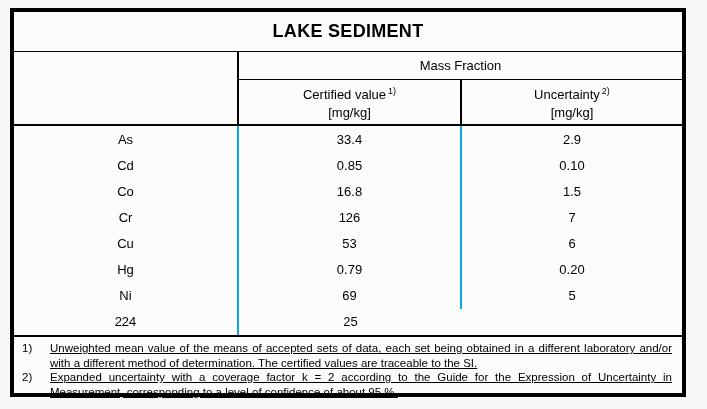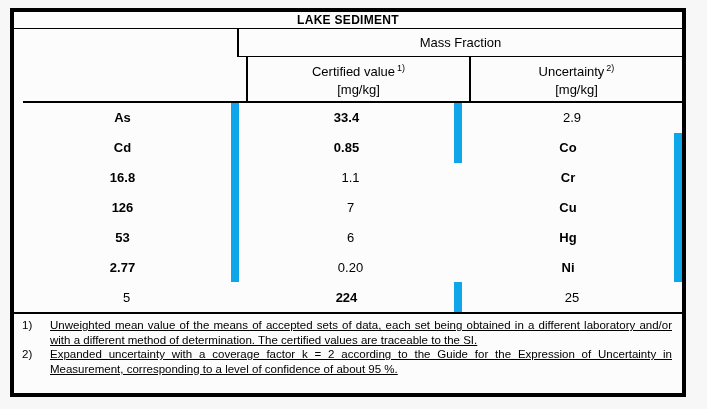--- a/index.html
+++ b/index.html
@@ -13,57 +13,57 @@
   }
   .cert-table {
     position: absolute;
     left: 10px; top: 8px;
     width: 676px; height: 389px;
     border: 4px solid #000;
     background: #fcfcfc;
   }
   
   .title-row {
-    height: 17px;
+    height: 40px;
     border-bottom: 1px solid #000;
     display: flex; align-items: center; justify-content: center;
-    font-weight: bold; font-size: 12px; letter-spacing: 0.3px;
+    font-weight: bold; font-size: 18px; letter-spacing: 0.3px;
   }
   
   .mf-row { height: 28px; display: flex; }
   .mf-left { width: 225px; flex: none; border-right: 2px solid #000; }
   .mf-right {
     flex: 1;
     border-bottom: 1px solid #000;
     display: flex; align-items: center; justify-content: center;
     font-size: 13px;
   }
   
-  .sub-row { height: 46px; display: flex; border-bottom: 2px solid #000; margin-left: 9px; }
+  .sub-row { height: 46px; display: flex; border-bottom: 2px solid #000; }
   .sub-left { width: 225px; flex: none; border-right: 2px solid #000; }
   .sub-cell {
     width: 223px; flex: none;
     border-right: 2px solid #000;
     display: flex; flex-direction: column;
     align-items: center; justify-content: center;
     font-size: 13px; line-height: 17px;
   }
   .sub-cell.last { flex: 1; width: auto; border-right: none; }
   .sub-cell sup { font-size: 9px; margin-left: 2px; }
   
   .data-grid {
     height: 211px;
     border-bottom: 2px solid #000;
     display: grid;
     grid-template-columns: 225px 223px 1fr;
     grid-auto-rows: 1fr;
     font-size: 13px;
   }
   .cell { display: flex; align-items: center; justify-content: center; }
-  .cell.c1, .cell.c2 { border-right: 8px solid #0ea5e9; font-weight: bold; }
+  .cell.c1, .cell.c2 { border-right: 2px solid #0ea5e9; }
   
   .footnotes { height: 62px; padding: 4px 10px 0 8px; font-size: 11.5px; line-height: 14.6px; }
   .footnote { display: flex; }
   .fn-marker { width: 28px; flex: none; }
   .fn-text { flex: 1; text-align: justify; text-decoration: underline; }
 </style>
 </head>
 <body>
 
 <div class="cert-table">
@@ -87,38 +87,40 @@
     </div>
   </div>
 
   <div class="data-grid">
     <div class="cell c1">As</div>
     <div class="cell c2">33.4</div>
     <div class="cell c3">2.9</div>
 
     <div class="cell c1">Cd</div>
     <div class="cell c2">0.85</div>
+    <div class="cell c3">0.10</div>
 
     <div class="cell c1">Co</div>
     <div class="cell c2">16.8</div>
-    <div class="cell c3">1.1</div>
+    <div class="cell c3">1.5</div>
 
     <div class="cell c1">Cr</div>
     <div class="cell c2">126</div>
     <div class="cell c3">7</div>
 
     <div class="cell c1">Cu</div>
     <div class="cell c2">53</div>
     <div class="cell c3">6</div>
 
     <div class="cell c1">Hg</div>
-    <div class="cell c2">2.77</div>
+    <div class="cell c2">0.79</div>
     <div class="cell c3">0.20</div>
 
     <div class="cell c1">Ni</div>
+    <div class="cell c2">69</div>
     <div class="cell c3">5</div>
 
     <div class="cell c2">224</div>
     <div class="cell c3">25</div>
   </div>
 
   <div class="footnotes">
     <div class="footnote">
       <span class="fn-marker">1)</span>
       <span class="fn-text">Unweighted mean value of the means of accepted sets of data, each set being obtained in a different laboratory and/or with a different method of determination. The certified values are traceable to the SI.</span>

